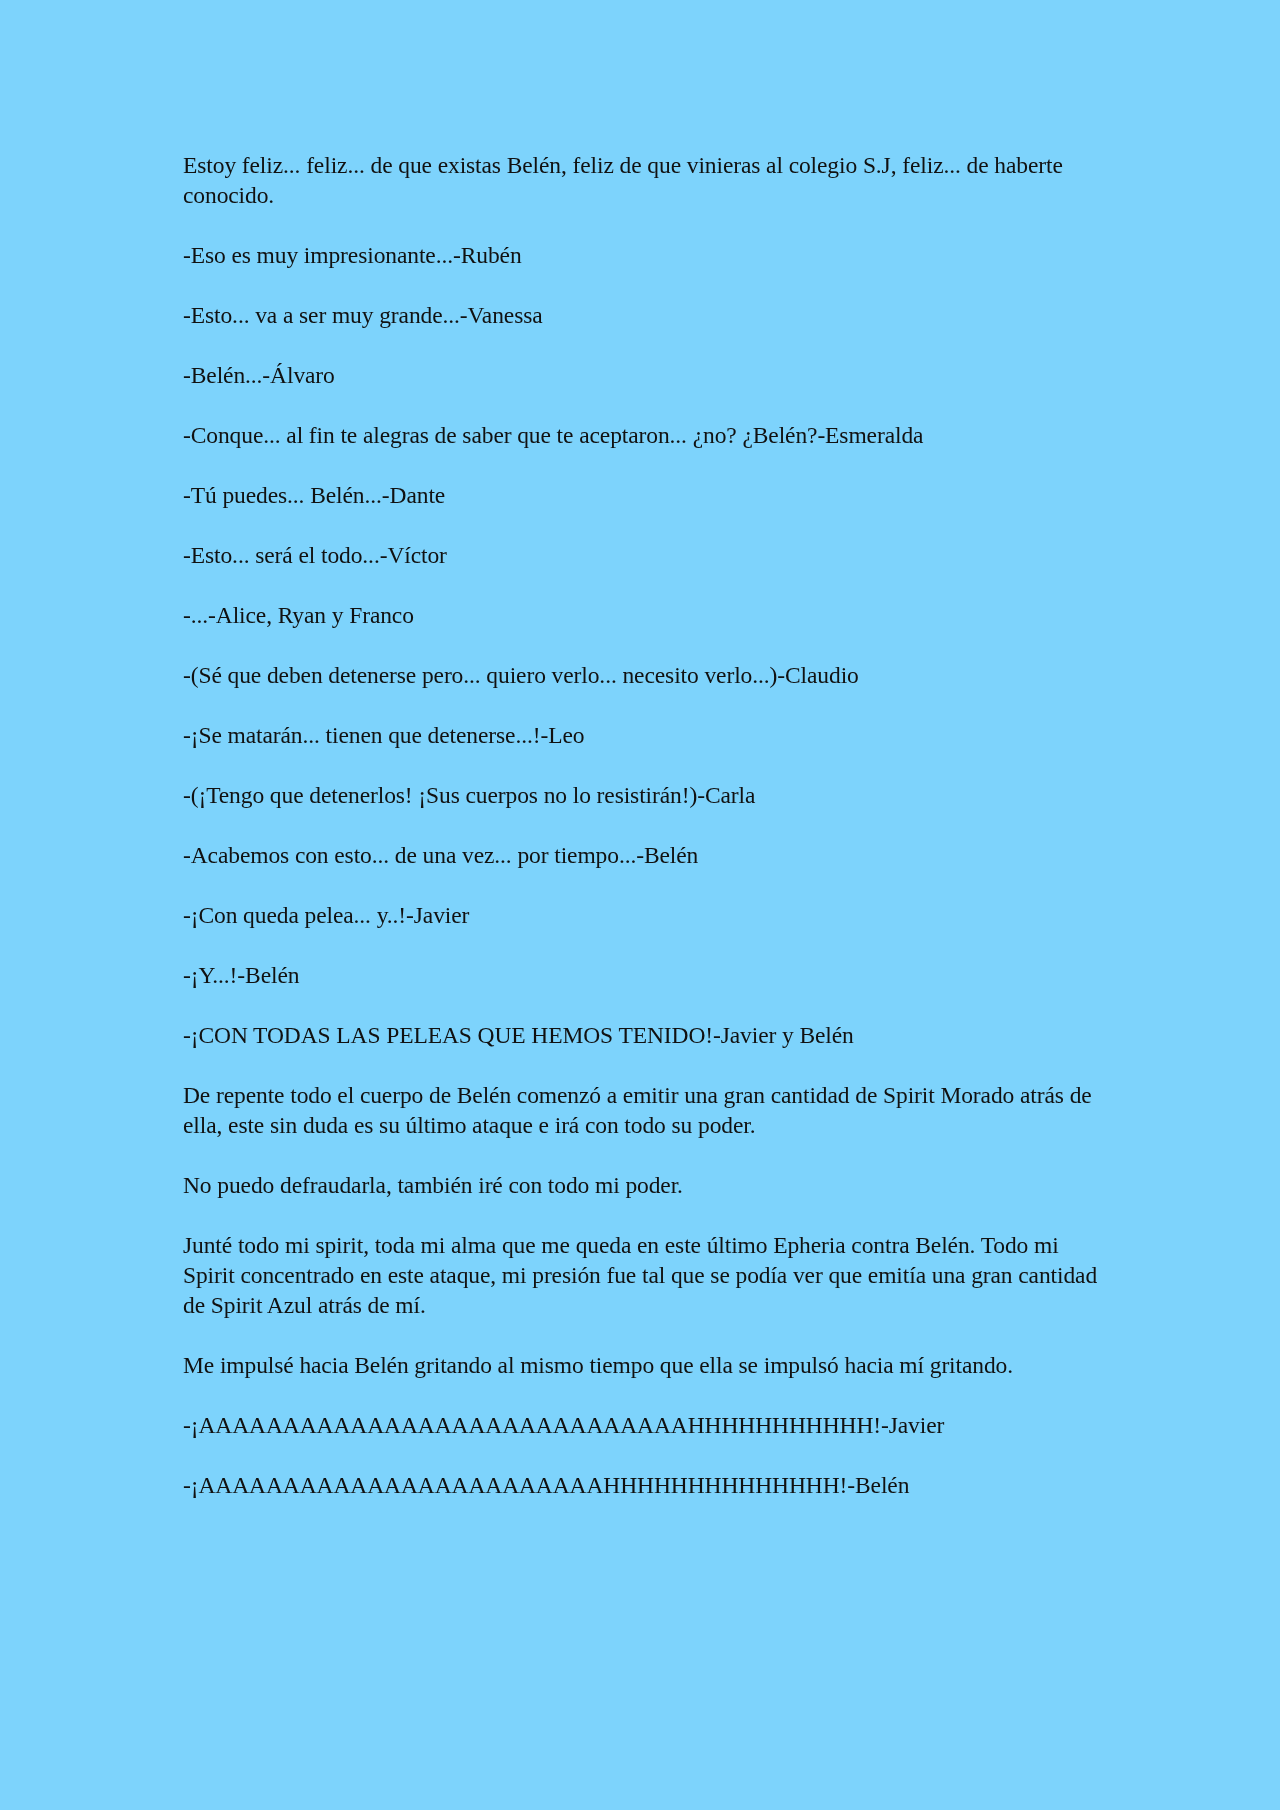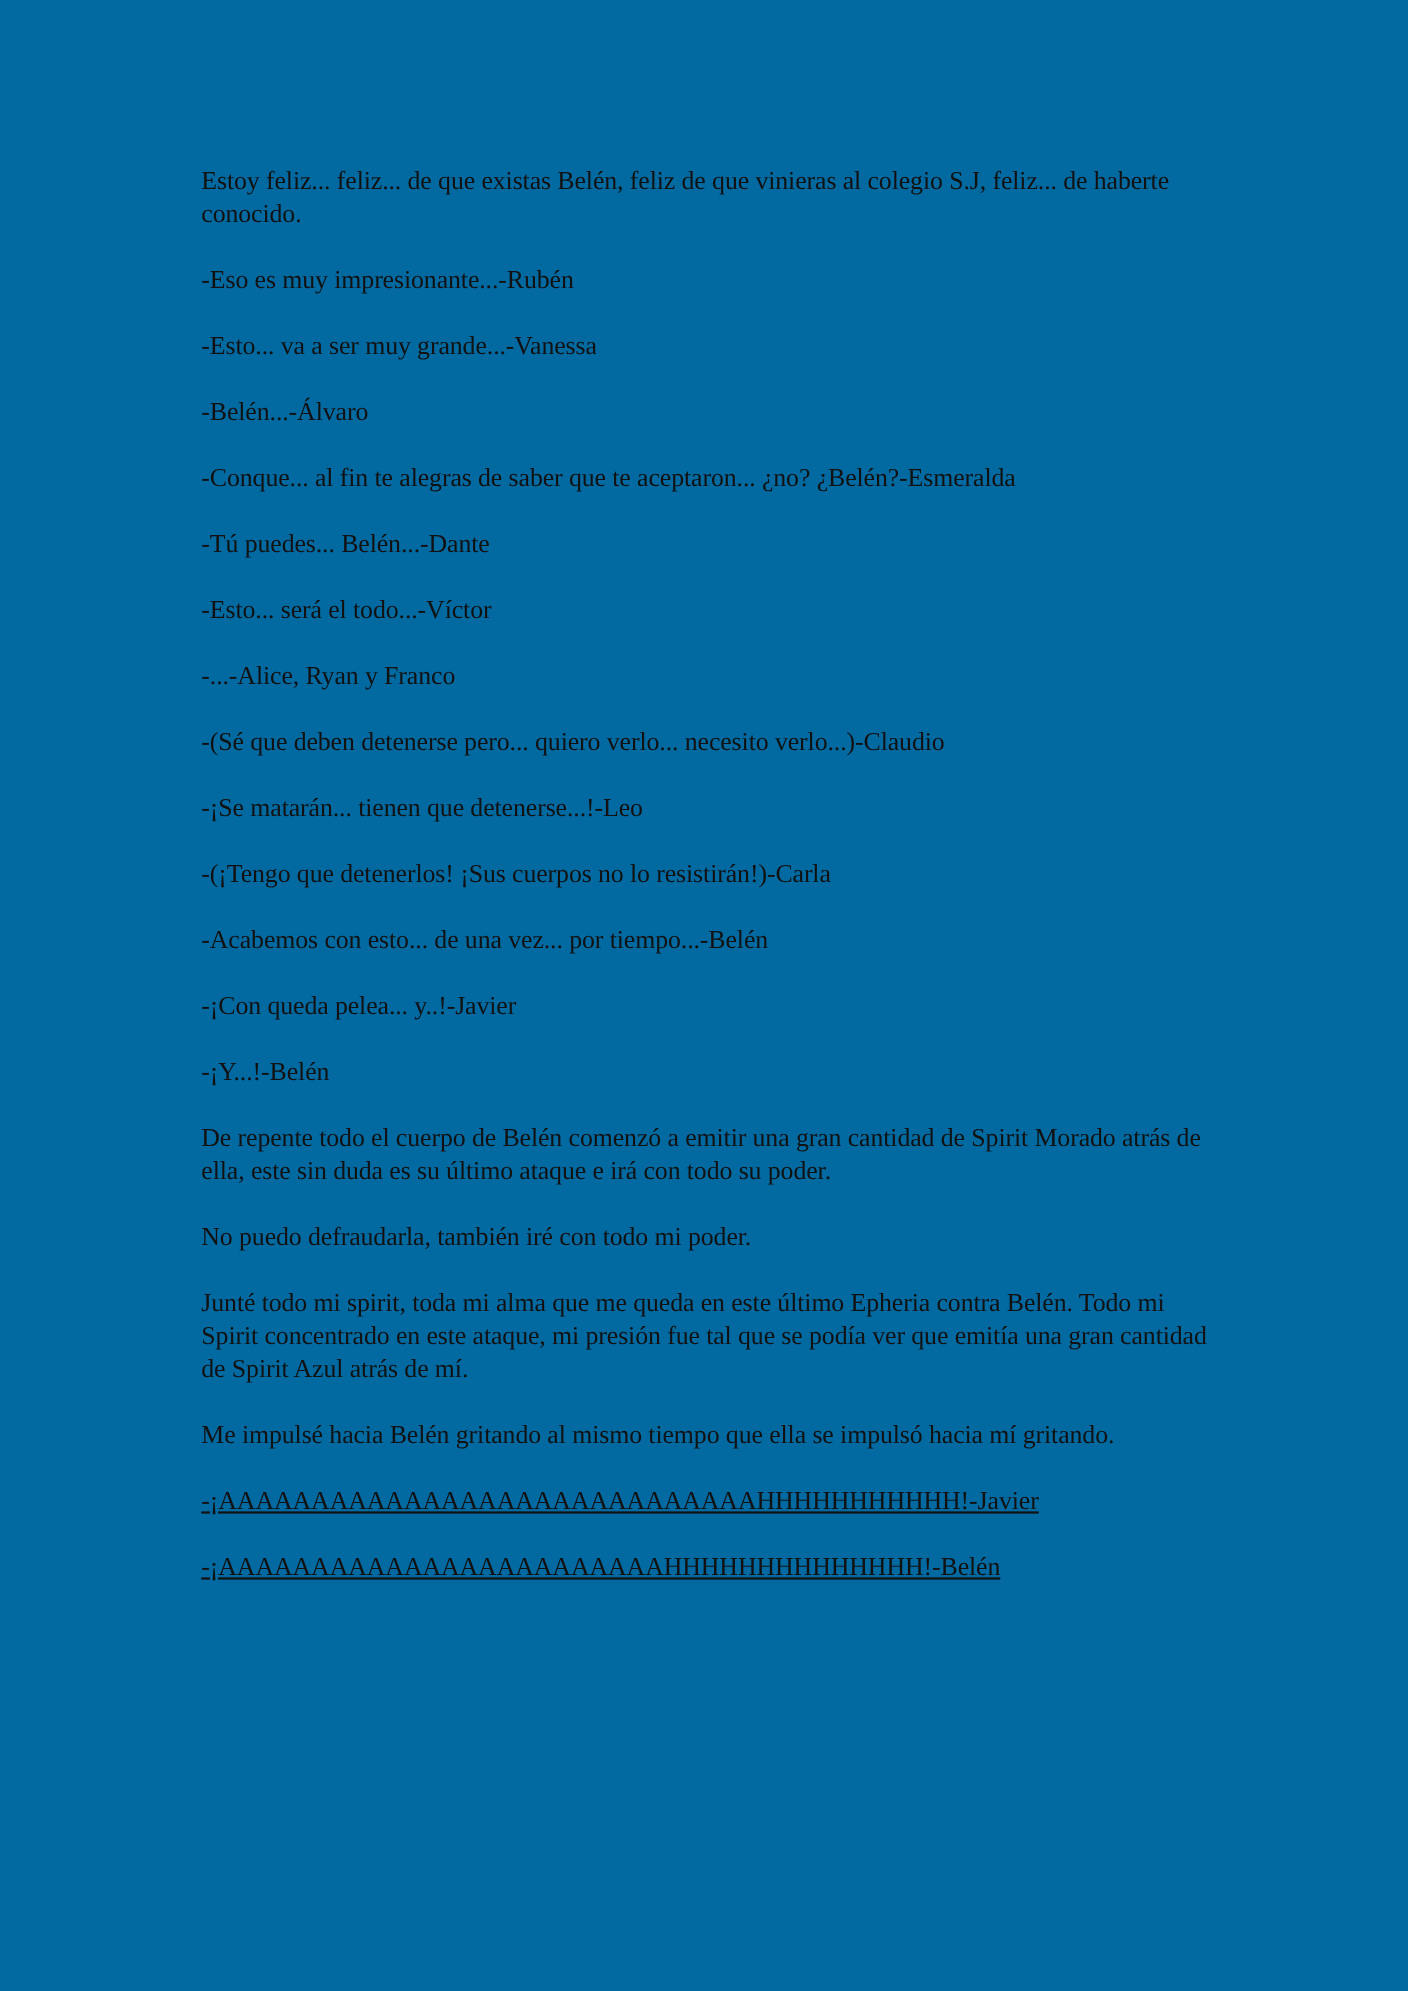--- a/index.html
+++ b/index.html
@@ -11,40 +11,39 @@
       width: 1280px;
       height: 1810px;
       position: relative;
       overflow: hidden;
     }
     .page {
       position: absolute;
       left: 0; top: 0;
       width: 1280px;
       height: 1810px;
-      background: #0369a1;
+      background: #7dd3fc;
     }
     .content {
       position: absolute;
       left: 183px;
       top: 150px;
       width: 920px;
       font-family: "Liberation Serif", "DejaVu Serif", serif;
       font-size: 23.5px;
       line-height: 30px;
       color: #111111;
       letter-spacing: -0.1px;
     }
     .para {
       margin: 0 0 30px 0;
       white-space: normal;
     }
     .para.nowrap {
       white-space: nowrap;
-      text-decoration: underline;
     }
   </style>
 </head>
 <body>
 
 <div class="page">
   <div class="content">
     <p class="para">Estoy feliz... feliz... de que existas Belén, feliz de que vinieras al colegio S.J, feliz... de haberte conocido.</p>
     <p class="para">-Eso es muy impresionante...-Rubén</p>
     <p class="para">-Esto... va a ser muy grande...-Vanessa</p>
@@ -52,20 +51,21 @@
     <p class="para">-Conque... al fin te alegras de saber que te aceptaron... ¿no? ¿Belén?-Esmeralda</p>
     <p class="para">-Tú puedes... Belén...-Dante</p>
     <p class="para">-Esto... será el todo...-Víctor</p>
     <p class="para">-...-Alice, Ryan y Franco</p>
     <p class="para">-(Sé que deben detenerse pero... quiero verlo... necesito verlo...)-Claudio</p>
     <p class="para">-¡Se matarán... tienen que detenerse...!-Leo</p>
     <p class="para">-(¡Tengo que detenerlos! ¡Sus cuerpos no lo resistirán!)-Carla</p>
     <p class="para">-Acabemos con esto... de una vez... por tiempo...-Belén</p>
     <p class="para">-¡Con queda pelea... y..!-Javier</p>
     <p class="para">-¡Y...!-Belén</p>
+    <p class="para">-¡CON TODAS LAS PELEAS QUE HEMOS TENIDO!-Javier y Belén</p>
     <p class="para">De repente todo el cuerpo de Belén comenzó a emitir una gran cantidad de Spirit Morado atrás de ella, este sin duda es su último ataque e irá con todo su poder.</p>
     <p class="para">No puedo defraudarla, también iré con todo mi poder.</p>
     <p class="para">Junté todo mi spirit, toda mi alma que me queda en este último Epheria contra Belén. Todo mi Spirit concentrado en este ataque, mi presión fue tal que se podía ver que emitía una gran cantidad de Spirit Azul atrás de mí.</p>
     <p class="para">Me impulsé hacia Belén gritando al mismo tiempo que ella se impulsó hacia mí gritando.</p>
     <p class="para nowrap">-¡AAAAAAAAAAAAAAAAAAAAAAAAAAAAAHHHHHHHHHHH!-Javier</p>
     <p class="para nowrap">-¡AAAAAAAAAAAAAAAAAAAAAAAAHHHHHHHHHHHHHH!-Belén</p>
   </div>
 </div>
 
 </body></html>

